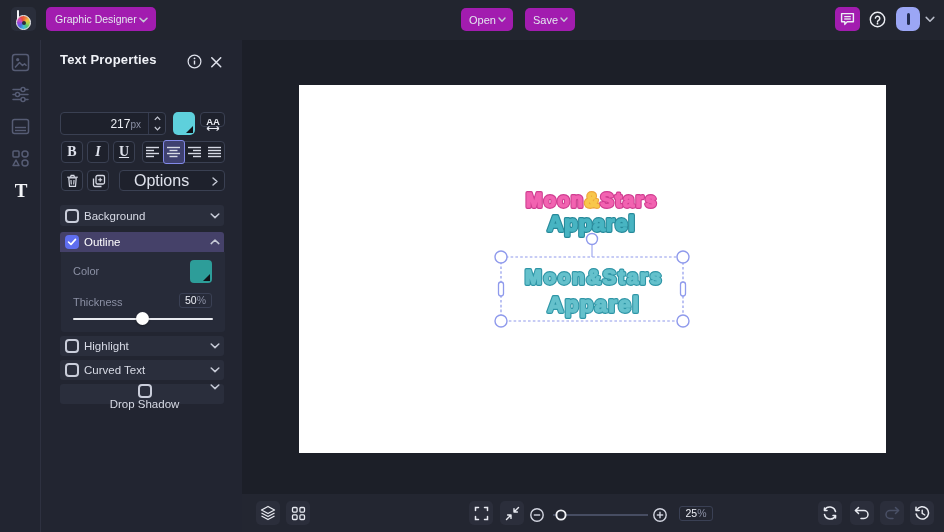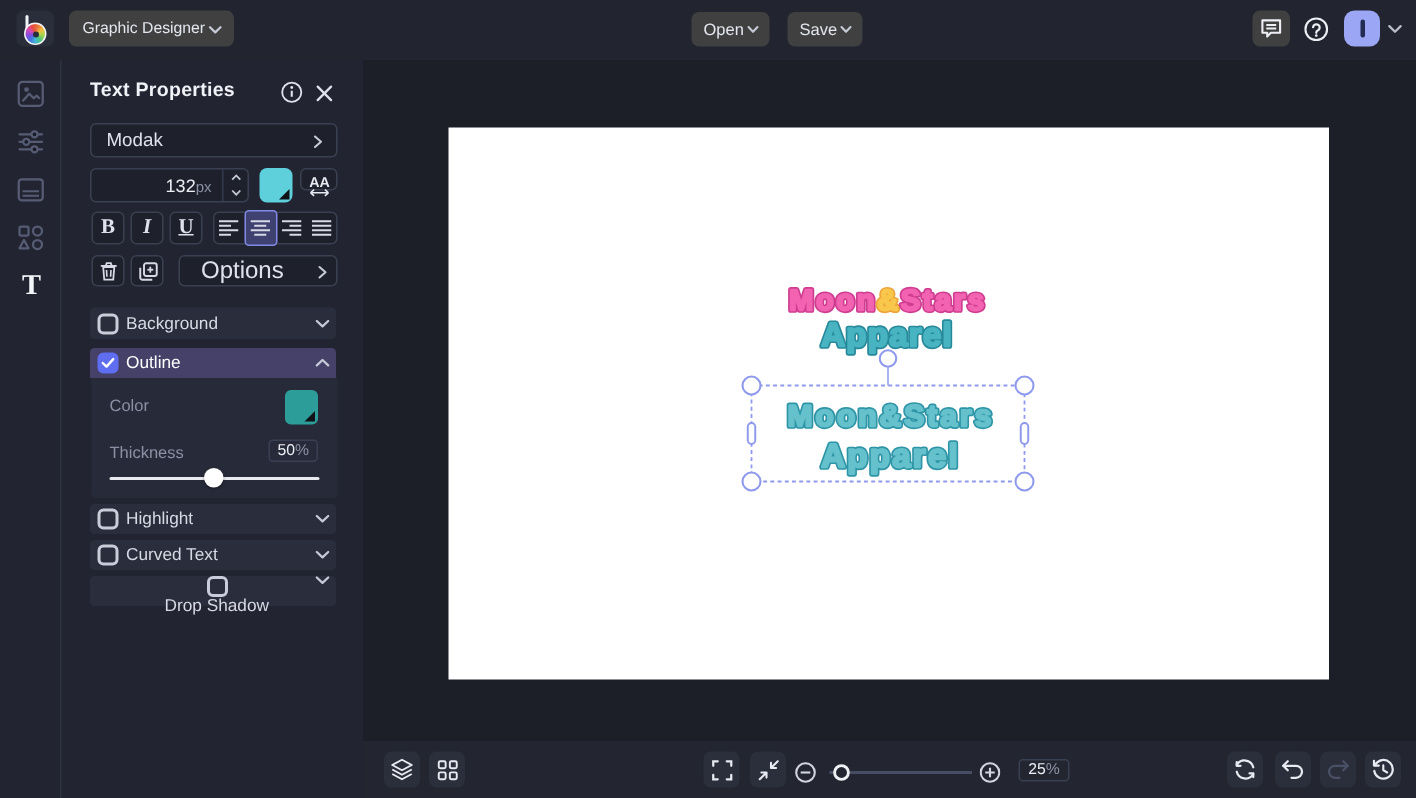--- a/index.html
+++ b/index.html
@@ -2,21 +2,21 @@
 <html><head>
 <meta charset="utf-8">
 <style>
   * { margin:0; padding:0; box-sizing:border-box; }
   html,body { width:944px; height:532px; overflow:hidden; background:#222531; }
   body { font-family:"Liberation Sans", sans-serif; position:relative; will-change:transform; }
   .abs { position:absolute; }
 
   
   #topbar { left:0; top:0; width:944px; height:40px; background:#22252f; }
-  .tbtn { position:absolute; background:#404040; border-radius:5px; color:#e4e7ef; font-size:11.5px; display:flex; align-items:center; justify-content:center; white-space:nowrap; }
+  .tbtn { position:absolute; background:#a21caf; border-radius:5px; color:#e4e7ef; font-size:11.5px; display:flex; align-items:center; justify-content:center; white-space:nowrap; }
   #logoBtn { left:11px; top:7px; width:25px; height:24px; background:#2a2e3b; }
   #gdBtn { left:46px; top:7px; width:110px; height:24px; }
   #openBtn { left:461px; top:8px; width:52px; height:23px; }
   #saveBtn { left:525px; top:8px; width:50px; height:23px; }
   #chatBtn { left:835px; top:7px; width:25px; height:24px; }
   #helpBtn { left:865px; top:7px; width:25px; height:24px; background:transparent; }
   #avatar { left:896px; top:7px; width:24px; height:24px; background:#9ba6f5; border-radius:7px; color:#1c2030; font-weight:bold; font-size:13px; }
 
   
   #rail { left:0; top:40px; width:41px; height:492px; background:#222531; border-right:1px solid #2e3140; }
@@ -118,28 +118,23 @@
   <div class="title">Text Properties</div>
   <svg class="abs" style="left:145px; top:14px" width="15" height="15" viewBox="0 0 16 16">
     <circle cx="8" cy="8" r="6.8" fill="none" stroke="#dfe2ec" stroke-width="1.3"></circle>
     <line x1="8" y1="7" x2="8" y2="11.2" stroke="#dfe2ec" stroke-width="1.5"></line>
     <circle cx="8" cy="4.6" r="1" fill="#dfe2ec"></circle>
   </svg>
   <svg class="abs" style="left:168px; top:15.5px" width="12.5" height="12.5" viewBox="0 0 14 14">
     <path d="M2 2 L12 12 M12 2 L2 12" stroke="#dfe2ec" stroke-width="1.7" stroke-linecap="round"></path>
   </svg>
 
-  <div class="ctl" style="left:18px; top:42px; width:165px; height:23px; font-size:12.5px; line-height:21px; padding-left:10px;">Modak
-    <svg class="abs" style="right:9px; top:7px" width="6" height="9" viewBox="0 0 6 9">
-        <path d="M1 1 L5 4.5 L1 8" fill="none" stroke="#c6cad6" stroke-width="1.4" stroke-linecap="round" stroke-linejoin="round"></path>
-      </svg>
-  </div>
 
   <div class="ctl" style="left:18px; top:72px; width:106px; height:23px;">
-    <div class="abs" style="right:24px; top:4px; font-size:12px;"><span style="color:#eceef4">132</span><span style="color:#8b90a4; font-size:10px">px</span></div>
+    <div class="abs" style="right:24px; top:4px; font-size:12px;"><span style="color:#eceef4">217</span><span style="color:#8b90a4; font-size:10px">px</span></div>
     <div class="abs" style="right:0; top:0; width:17px; height:21px; border-left:1px solid #343a4e;">
       <svg class="abs" style="left:5px; top:3px" width="7" height="5" viewBox="0 0 7 5">
           <path d="M.8 3.8 L3.5 1 L6.2 3.8" fill="none" stroke="#c6cad6" stroke-width="1.2"></path>
         </svg>
       <svg class="abs" style="left:5px; top:13px" width="7" height="5" viewBox="0 0 7 5">
           <path d="M.8 1 L3.5 3.8 L6.2 1" fill="none" stroke="#c6cad6" stroke-width="1.2"></path>
         </svg>
     </div>
   </div>
   <div class="abs" style="left:131px; top:72px; width:22px; height:23px; border-radius:5px; background:#5ed0dc; overflow:hidden;">

